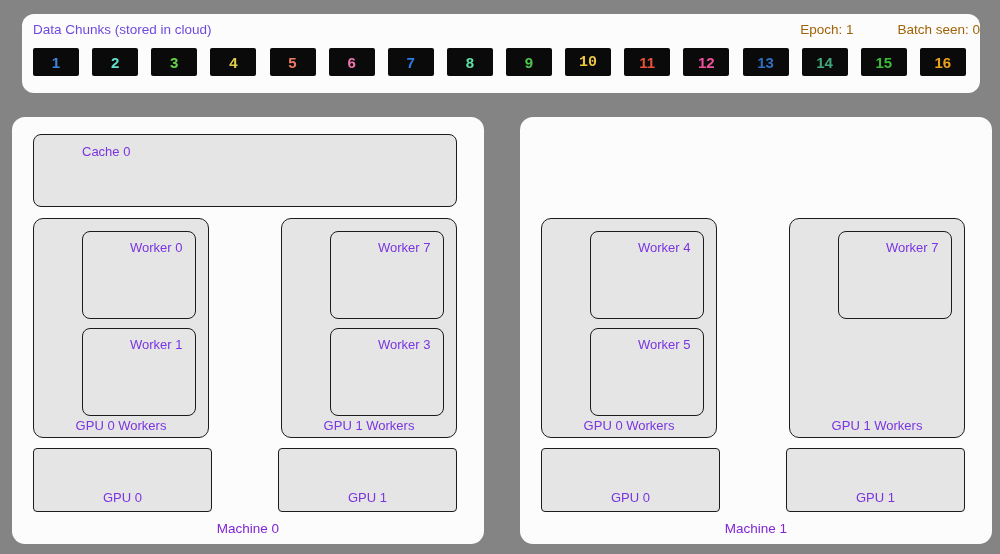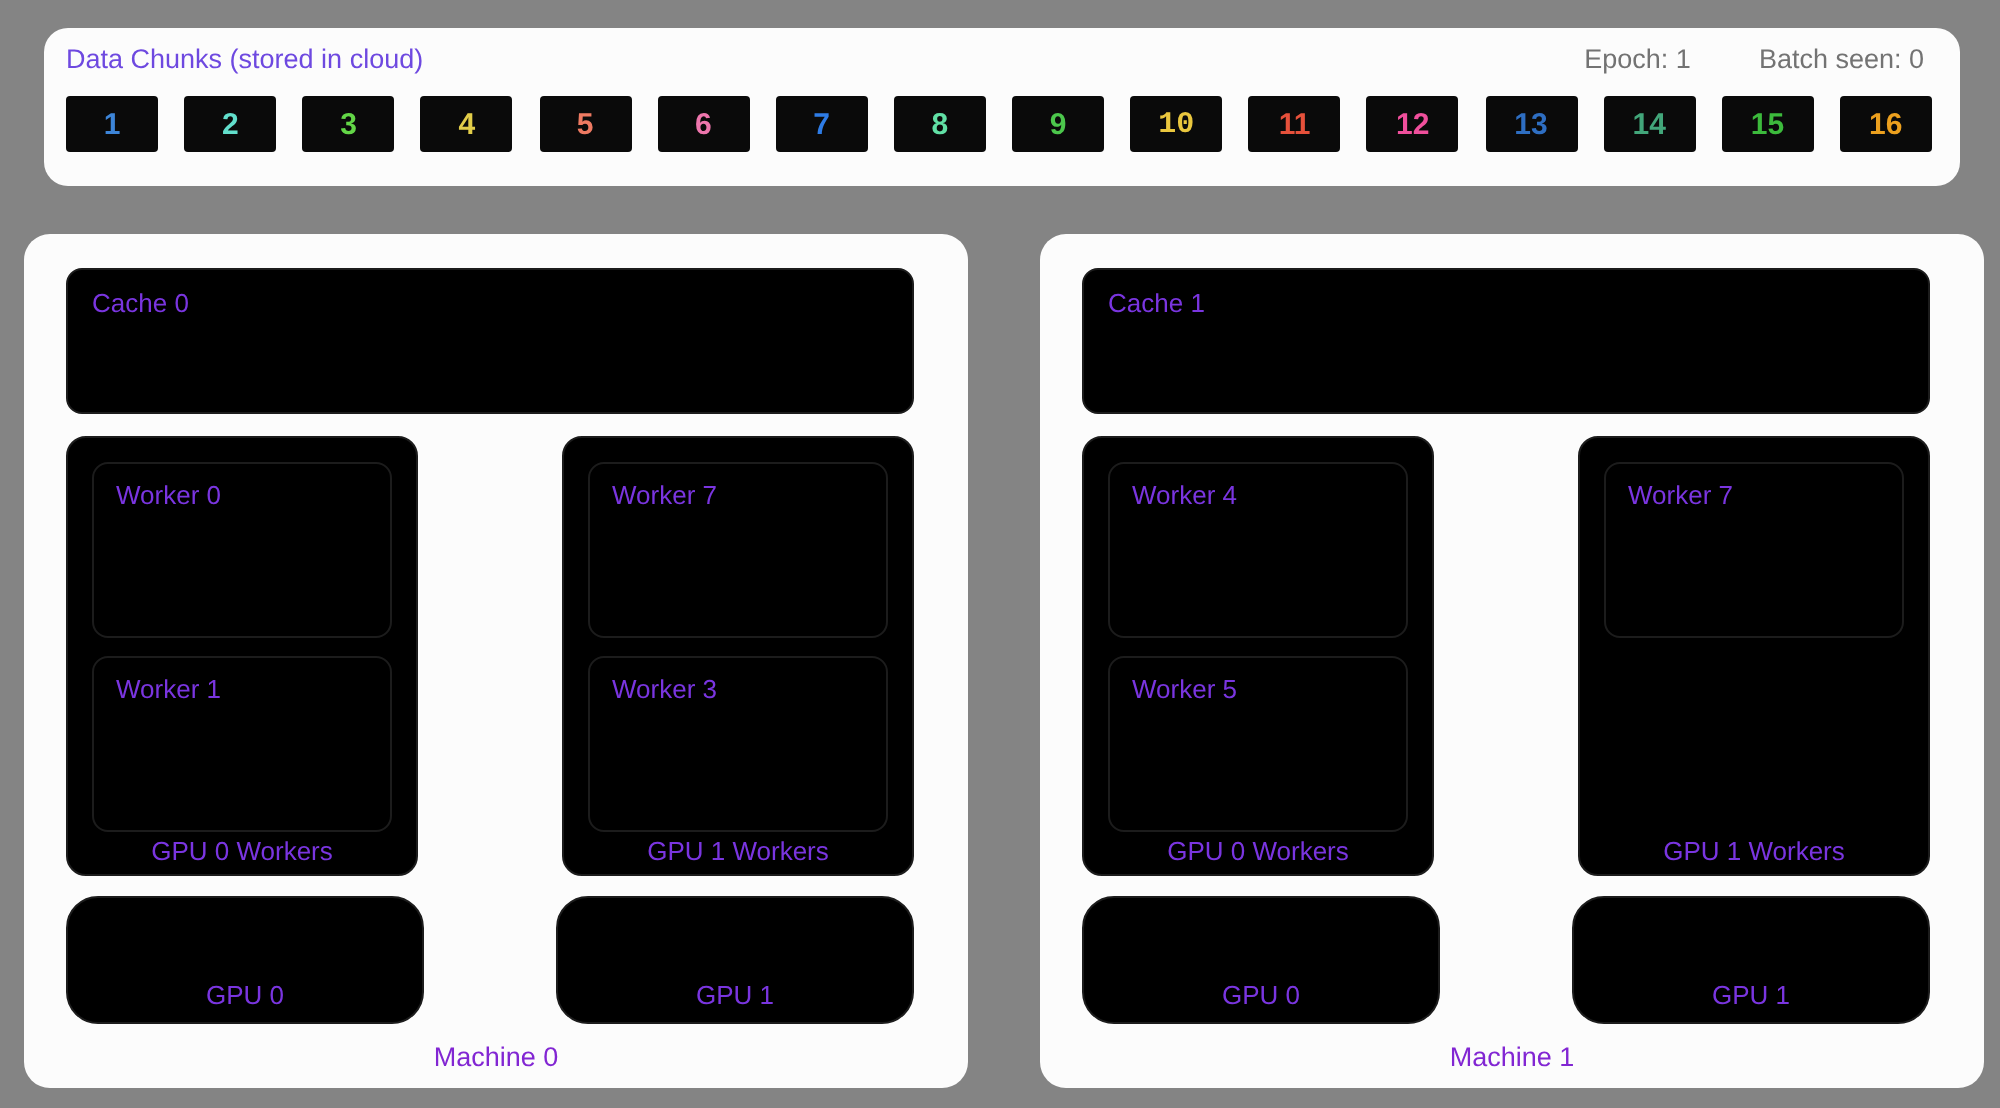--- a/index.html
+++ b/index.html
@@ -15,23 +15,23 @@
   .topbar {
     position: absolute; left: 22px; top: 14px;
     width: 958px; height: 79px;
     background: #fcfcfc; border-radius: 12px;
   }
   .topbar-title {
     position: absolute; left: 11px; top: 8px;
     font-size: 13.5px; color: #6e49e0;
   }
   .counters {
-    position: absolute; right: 18px; top: 8px;
-    display: flex; gap: 34px;
-    font-size: 13.5px; color: #737373;
+    position: absolute; right: 0; top: 8px;
+    display: flex; gap: 44px;
+    font-size: 13.5px; color: #a16207;
   }
   .chunk-row {
     position: absolute; left: 11px; top: 34px;
     width: 933px;
     display: flex; justify-content: space-between;
   }
   .chunk {
     width: 46px; height: 28px;
     background: #0a0a0a; border-radius: 2px;
     display: flex; align-items: center; justify-content: center;
@@ -40,21 +40,21 @@
 
   
   .machine {
     position: absolute; top: 117px;
     width: 472px; height: 427px;
     background: #fcfcfc; border-radius: 13px;
   }
   .machine.m0 { left: 12px; }
   .machine.m1 { left: 520px; }
 
-  .inner-box { border: 1.5px solid #1c1c1c; background: #000000; }
+  .inner-box { border: 1.5px solid #1c1c1c; background: #e5e5e5; padding-left: 36px; }
 
   .cache {
     position: absolute; left: 21px; right: 27px; top: 17px;
     height: 73px; border-radius: 8px;
   }
   .cache-label { display: block; padding: 9px 0 0 12px; font-size: 13px; color: #7a35e0; }
 
   .groups-row, .gpus-row {
     position: absolute; left: 21px; right: 27px;
     display: flex; justify-content: space-between;
@@ -70,21 +70,21 @@
     margin: 12px 12px 0 12px; height: 88px; border-radius: 8px;
   }
   .worker + .worker { margin-top: 9px; }
   .worker-label { display: block; padding: 8px 0 0 11px; font-size: 13px; color: #7a35e0; }
   .group-label {
     position: absolute; bottom: 4px; left: 0; width: 100%;
     text-align: center; font-size: 13px; color: #7a35e0;
   }
 
   .gpu {
-    position: relative; width: 179px; height: 64px; border-radius: 16px;
+    position: relative; width: 179px; height: 64px; border-radius: 4px;
   }
   .gpu-label {
     position: absolute; bottom: 6px; left: 0; width: 100%;
     text-align: center; font-size: 13px; color: #7a35e0;
   }
 
   .machine-name {
     position: absolute; bottom: 8px; left: 0; width: 100%;
     text-align: center; font-size: 13.5px; font-weight: normal; color: #8226d3;
   }
@@ -147,23 +147,20 @@
       <div class="gpu-label">GPU 0</div>
     </div>
     <div class="gpu inner-box">
       <div class="gpu-label">GPU 1</div>
     </div>
   </div>
   <div class="machine-name">Machine 0</div>
 </div>
 
 <div class="machine m1">
-  <div class="cache inner-box">
-    <span class="cache-label">Cache 1</span>
-  </div>
   <div class="groups-row">
     <div class="worker-group inner-box">
       <div class="worker inner-box">
         <span class="worker-label">Worker 4</span>
       </div>
       <div class="worker inner-box">
         <span class="worker-label">Worker 5</span>
       </div>
       <div class="group-label">GPU 0 Workers</div>
     </div>

